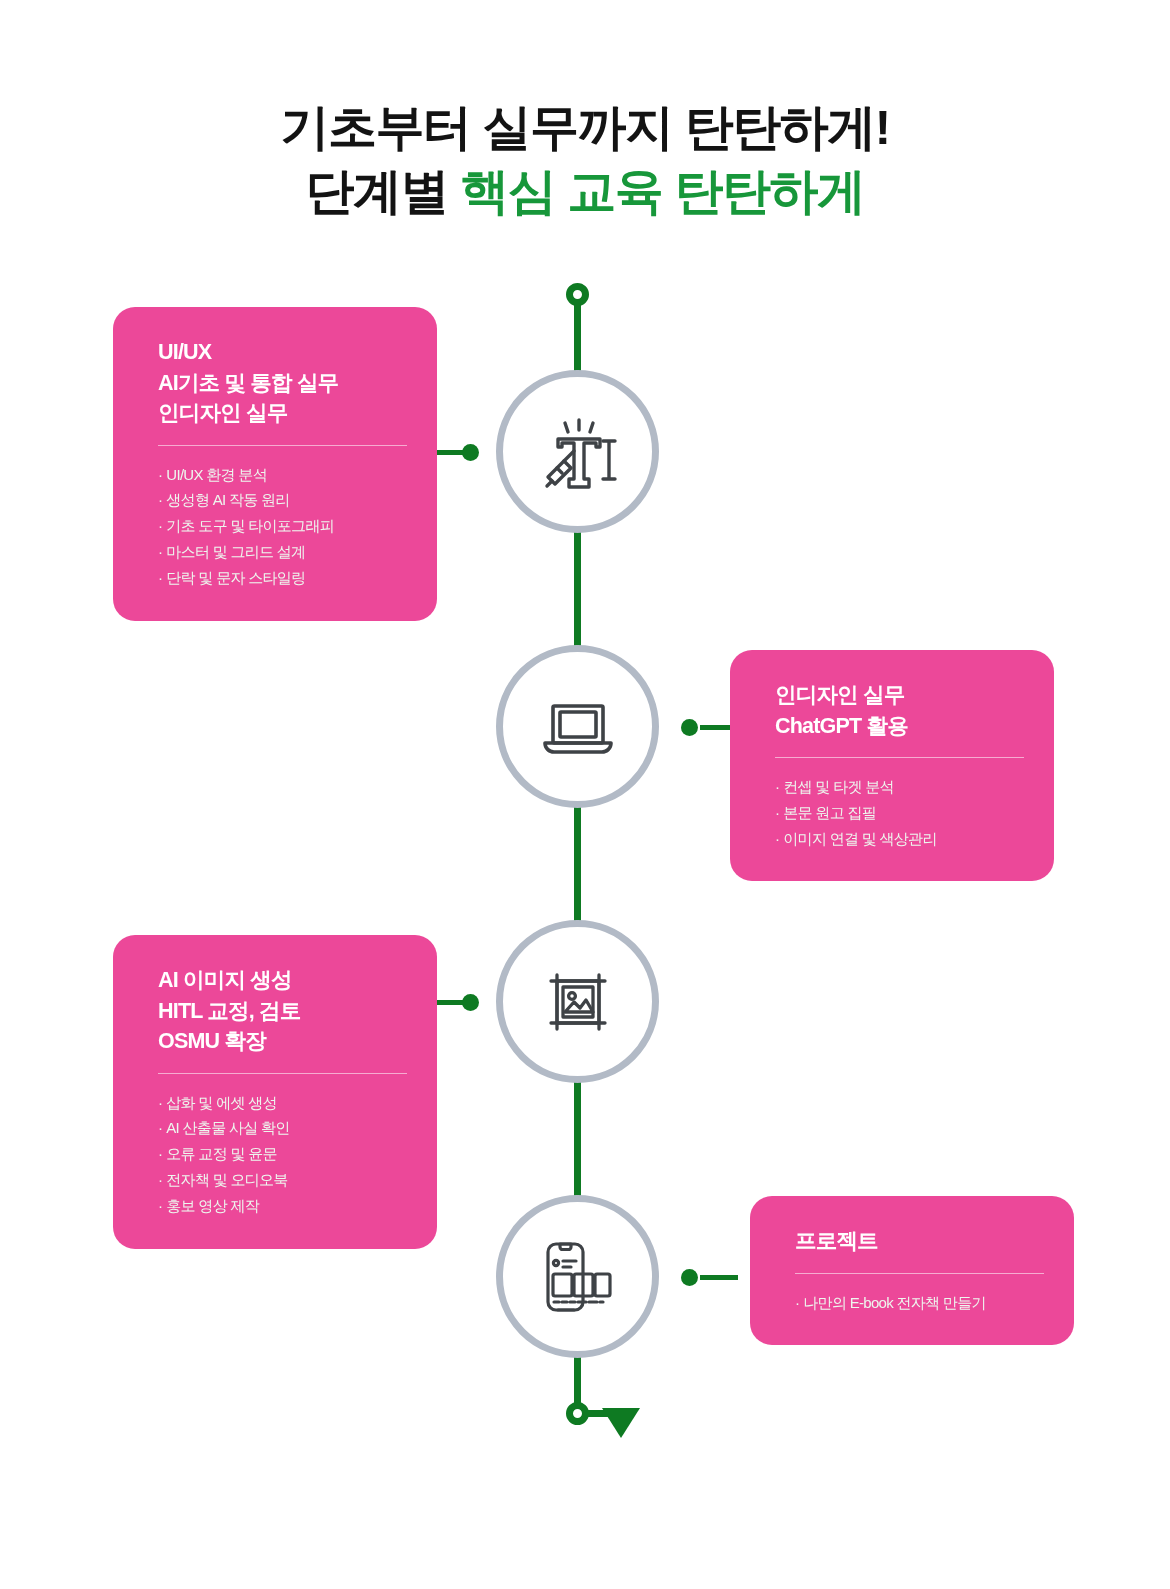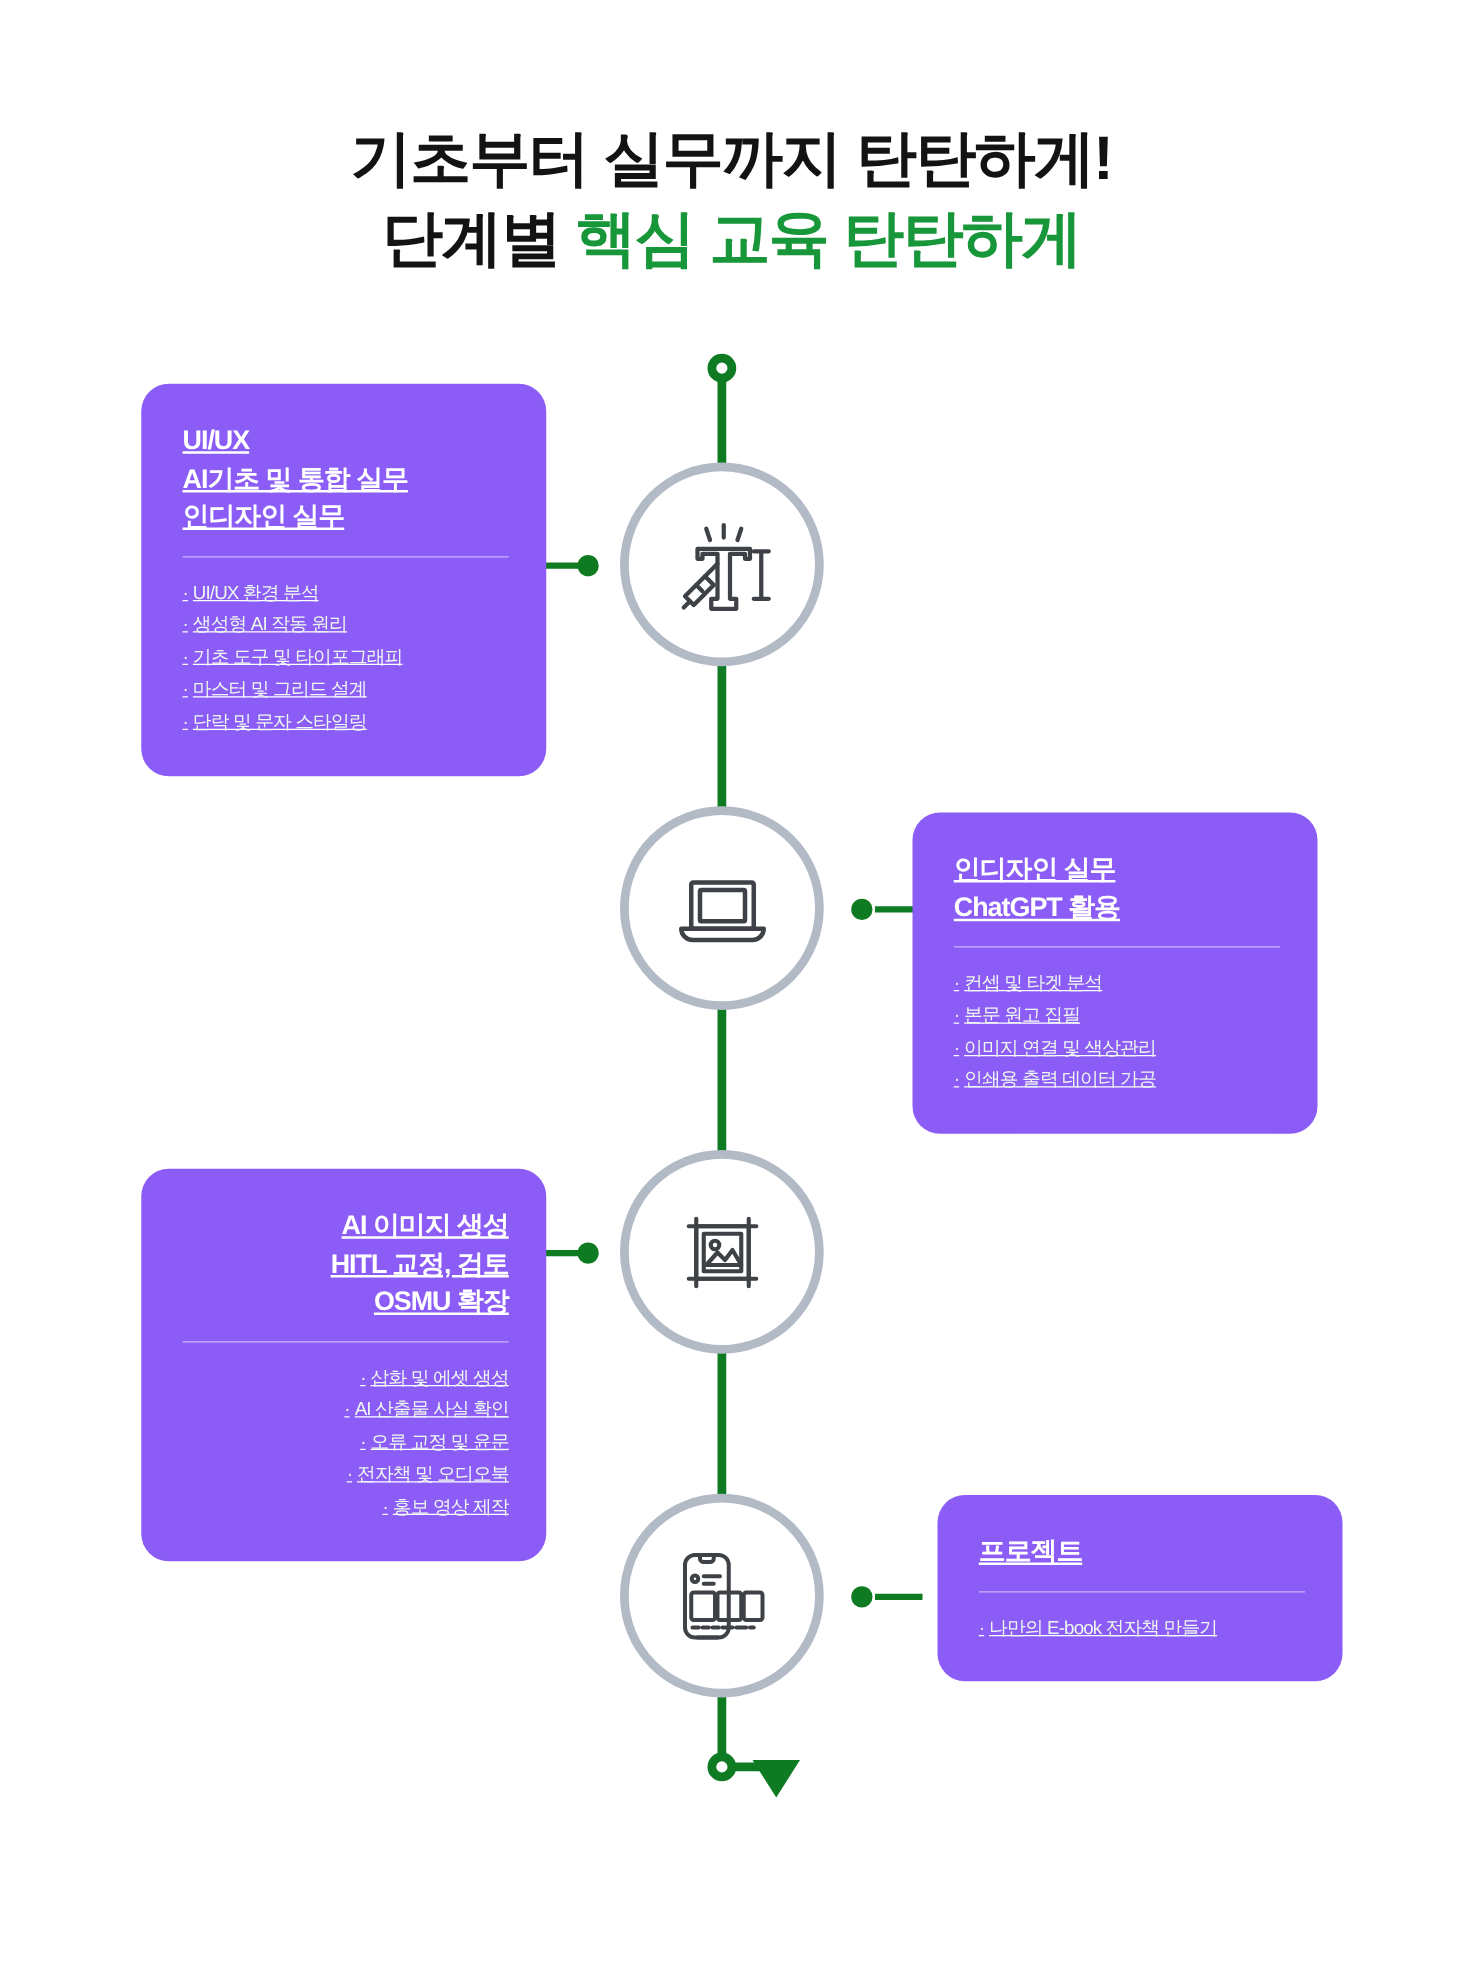--- a/index.html
+++ b/index.html
@@ -43,22 +43,22 @@
     display:flex;align-items:center;justify-content:center;left:496px;
   }
   .node svg{display:block;}
 
   
   .conn{position:absolute;height:5px;background:#0e7a22;}
   .dot{position:absolute;width:17px;height:17px;border-radius:50%;background:#0e7a22;}
 
   
   .card{
-    position:absolute;width:324px;background:#8b5cf6;border-radius:22px;
-    padding:30px 30px 30px 33px;box-sizing:border-box;color:#ffffff;text-decoration:underline;
+    position:absolute;width:324px;background:#ec4899;border-radius:22px;
+    padding:30px 30px 30px 45px;box-sizing:border-box;color:#ffffff;
   }
   .card.right{width:324px;}
   .card-title{
     font-size:21.5px;font-weight:bold;line-height:1.42;letter-spacing:-0.8px;color:#ffffff;
   }
   .card-rule{height:1px;background:rgba(255,255,255,.55);margin:16px 0 16px 0;}
   .card-list{list-style:none;margin:0;padding:0;}
   .card-list li{
     font-size:15px;line-height:1.72;letter-spacing:-0.7px;color:#eef7ef;
     white-space:nowrap;
@@ -176,25 +176,24 @@
   <div class="card right" style="left:730px;top:650px;">
     <div class="card-title">
       <div>인디자인 실무</div>
       <div>ChatGPT 활용</div>
     </div>
     <div class="card-rule"></div>
     <ul class="card-list">
       <li><span class="bullet">·</span><span>컨셉 및 타겟 분석</span></li>
       <li><span class="bullet">·</span><span>본문 원고 집필</span></li>
       <li><span class="bullet">·</span><span>이미지 연결 및 색상관리</span></li>
-      <li><span class="bullet">·</span><span>인쇄용 출력 데이터 가공</span></li>
-    </ul>
-  </div>
-
-  <div class="card" style="left:113px;top:935px;text-align:right;">
+    </ul>
+  </div>
+
+  <div class="card" style="left:113px;top:935px;">
     <div class="card-title">
       <div>AI 이미지 생성</div>
       <div>HITL 교정, 검토</div>
       <div>OSMU 확장</div>
     </div>
     <div class="card-rule"></div>
     <ul class="card-list">
       <li><span class="bullet">·</span><span>삽화 및 에셋 생성</span></li>
       <li><span class="bullet">·</span><span>AI 산출물 사실 확인</span></li>
       <li><span class="bullet">·</span><span>오류 교정 및 윤문</span></li>

